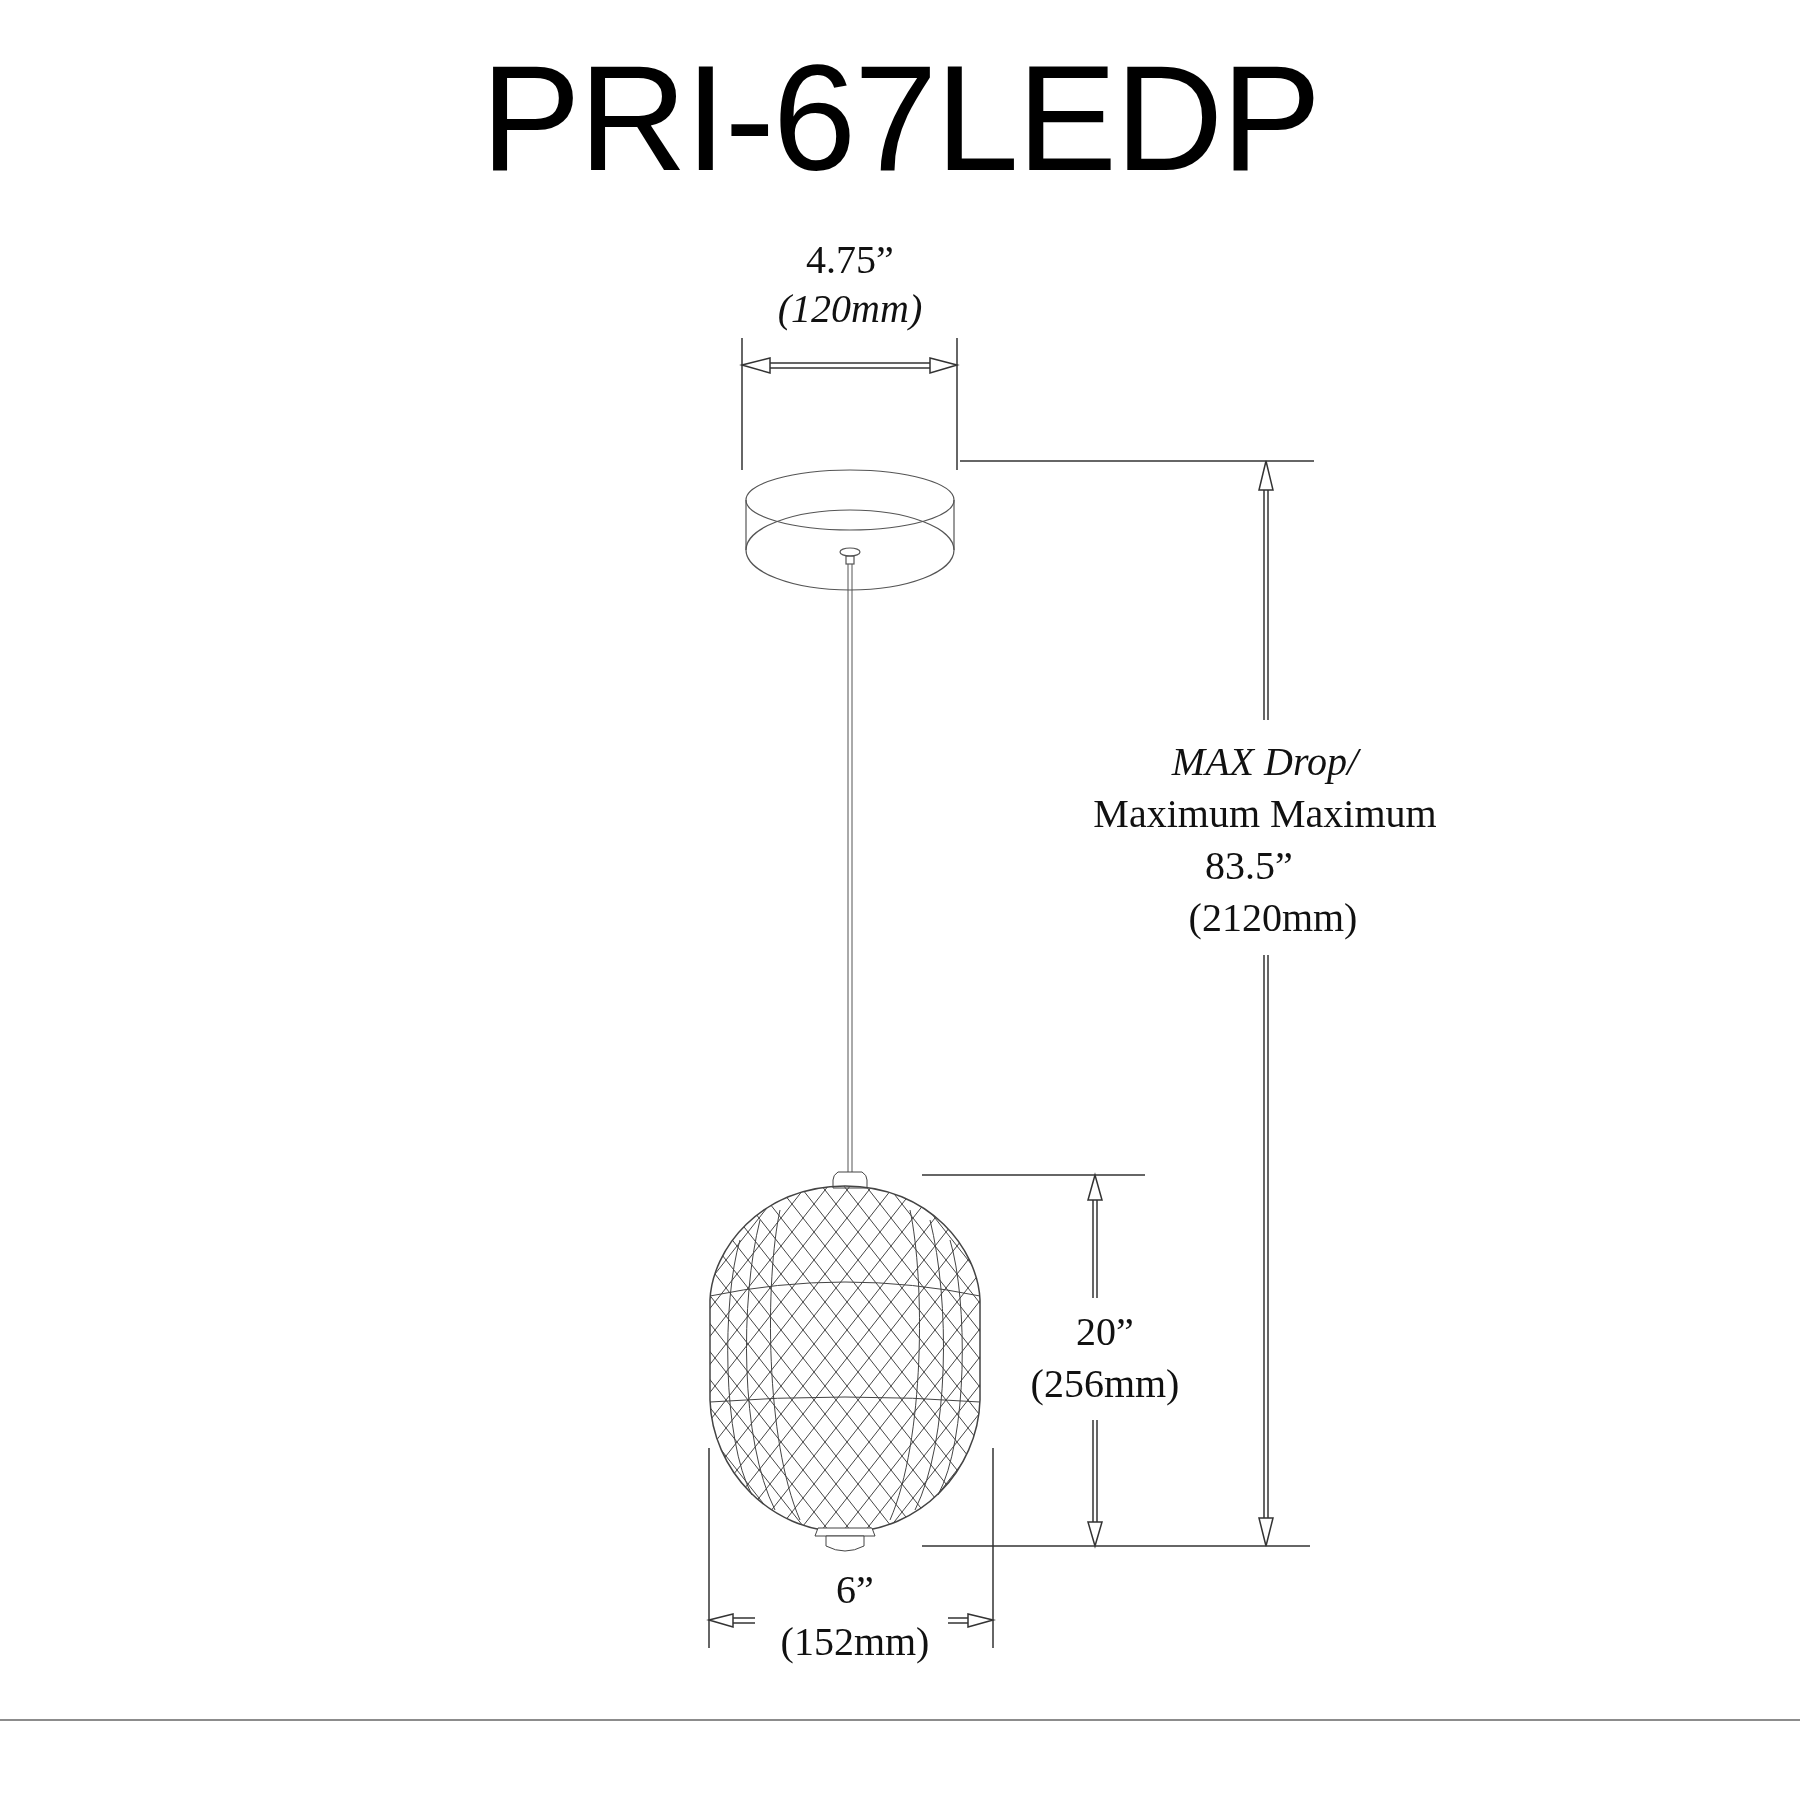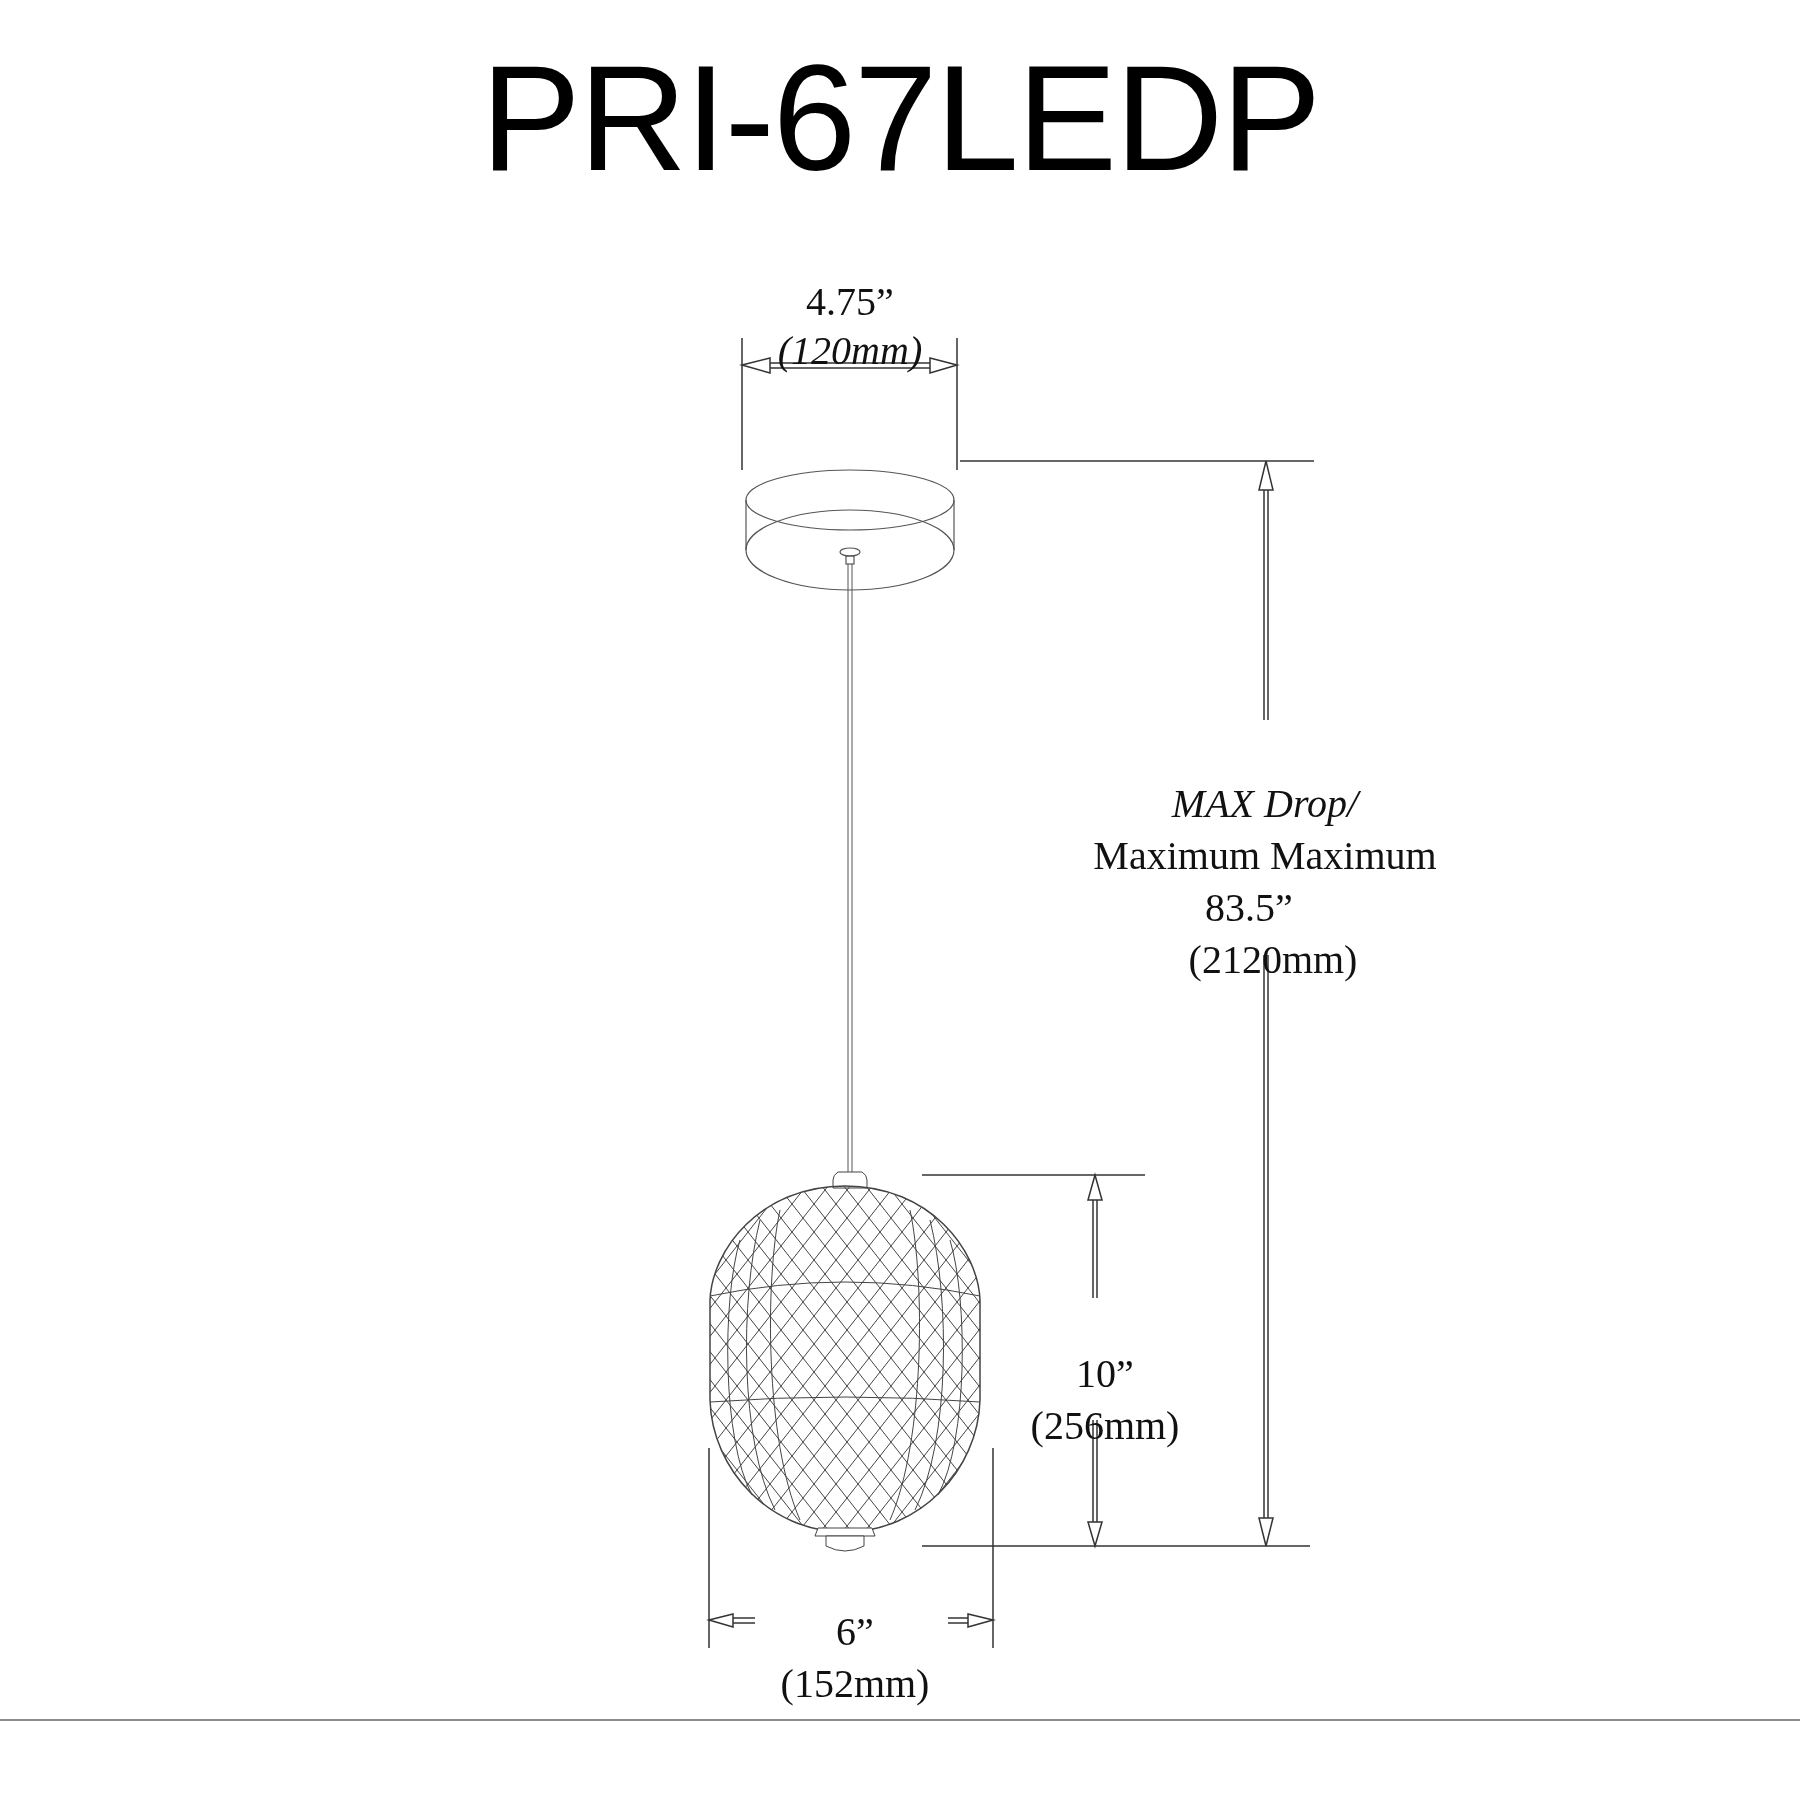--- a/index.html
+++ b/index.html
@@ -4,21 +4,21 @@
   <style>
     html, body { margin: 0; padding: 0; background: #ffffff; }
     body { width: 1800px; height: 1800px; position: relative; overflow: hidden; }
     .title {
       position: absolute; left: 0; top: 38px; width: 1800px; text-align: center;
       font-family: "Liberation Sans", sans-serif; font-size: 150px; line-height: 160px;
       color: #000; letter-spacing: -2px;
     }
     .dim {
       position: absolute; font-family: "Liberation Serif", serif; font-size: 40px;
-      line-height: 48px; color: #111; text-align: center; white-space: nowrap; margin-top: 42px;
+      line-height: 48px; color: #111; text-align: center; white-space: nowrap;
     }
     svg.drawing { position: absolute; left: 0; top: 0; }
     .footer-rule { position: absolute; left: 0; top: 1719px; width: 1800px; height: 2px; background: #8c8c8c; }
   </style>
 </head>
 <body>
 
 <div class="title">PRI-67LEDP</div>
 
 <svg class="drawing" width="1800" height="1800" viewBox="0 0 1800 1800">
@@ -106,19 +106,19 @@
 </svg>
 
 <div class="dim" style="left:760px; top:236px; width:180px;">4.75”</div>
 <div class="dim" style="left:740px; top:285px; width:220px;font-style:italic;">(120mm)</div>
 
 <div class="dim" style="left:1080px; top:738px; width:370px;font-style:italic;">MAX Drop/</div>
 <div class="dim" style="left:1080px; top:790px; width:370px;">Maximum Maximum</div>
 <div class="dim" style="left:1064px; top:842px; width:370px;">83.5”</div>
 <div class="dim" style="left:1088px; top:894px; width:370px;">(2120mm)</div>
 
-<div class="dim" style="left:1020px; top:1308px; width:170px;">10”</div>
+<div class="dim" style="left:1020px; top:1308px; width:170px;">20”</div>
 <div class="dim" style="left:1010px; top:1360px; width:190px;">(256mm)</div>
 
 <div class="dim" style="left:780px; top:1566px; width:150px;">6”</div>
 <div class="dim" style="left:755px; top:1618px; width:200px;">(152mm)</div>
 
 <div class="footer-rule"></div>
 
 </body></html>

